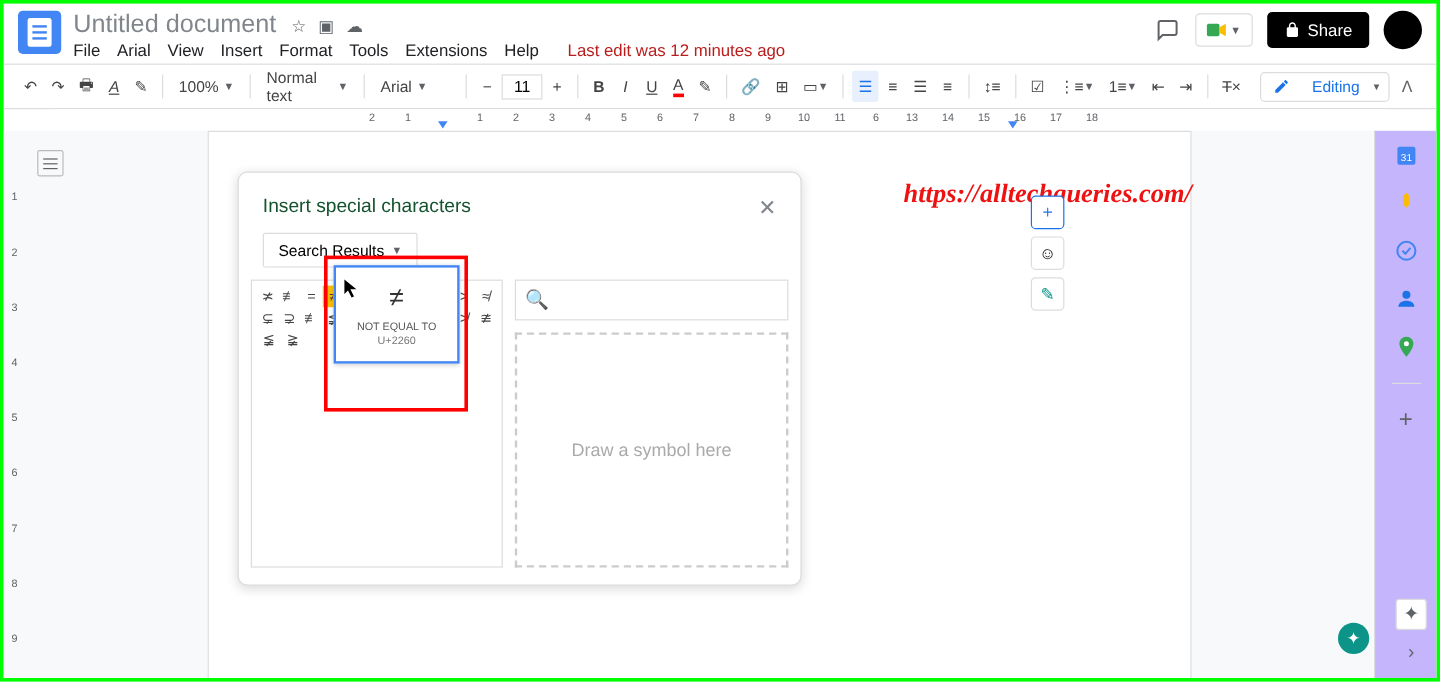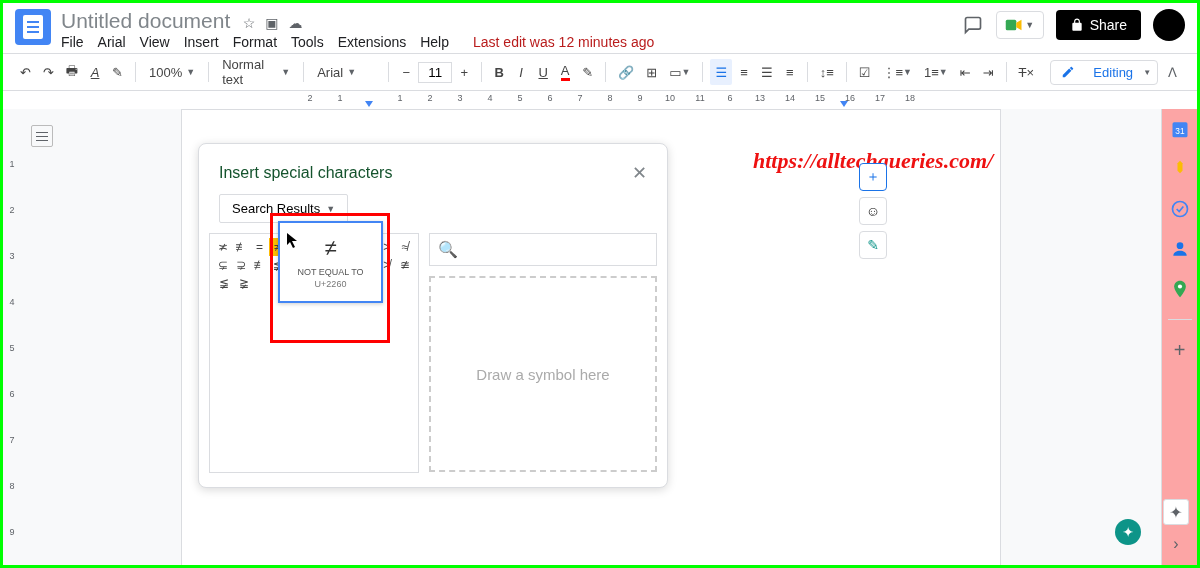--- a/index.html
+++ b/index.html
@@ -77,21 +77,21 @@
   .tooltip-name { font-size: 9px; color: #555; margin-top: 6px; }
   .tooltip-code { font-size: 9px; color: #777; margin-top: 2px; }
   .red-box { position: absolute; top: 210px; left: 267px; width: 120px; height: 130px; border: 3px solid red; z-index: 25; pointer-events: none; }
   .cursor { position: absolute; top: 228px; left: 282px; z-index: 30; font-size: 14px; pointer-events:none; }
   
   
   .reactions { position: absolute; top: 160px; right: 310px; display: flex; flex-direction: column; gap: 6px; z-index:5; }
   .react-btn { width: 28px; height: 28px; border: 1px solid #dadce0; border-radius: 4px; background: #fff; display: flex; align-items: center; justify-content: center; font-size: 14px; cursor: pointer; }
   
   
-  .side-panel { width: 36px; background: #fca5a5; border-left: 1px solid #dadce0; display: flex; flex-direction: column; align-items: center; padding-top: 10px; gap: 20px; }
+  .side-panel { width: 52px; background: #c4b5fd; border-left: 1px solid #dadce0; display: flex; flex-direction: column; align-items: center; padding-top: 10px; gap: 20px; }
   .side-icon { width: 20px; height: 20px; cursor: pointer; display:flex;align-items:center;justify-content:center; }
   .side-sep { width: 24px; height: 1px; background: #dadce0; }
   .side-panel-bottom { position:absolute; bottom: 12px; right: 8px; display:flex; flex-direction:column; gap:10px; align-items:center; }
   
   .badge-c { position:absolute; bottom:20px; right:56px; width:26px;height:26px;border-radius:50%;background:#0d9488;color:#fff;display:flex;align-items:center;justify-content:center;font-size:14px; }
 
   svg { display: block; }
 </style>
 </head>
 <body>

